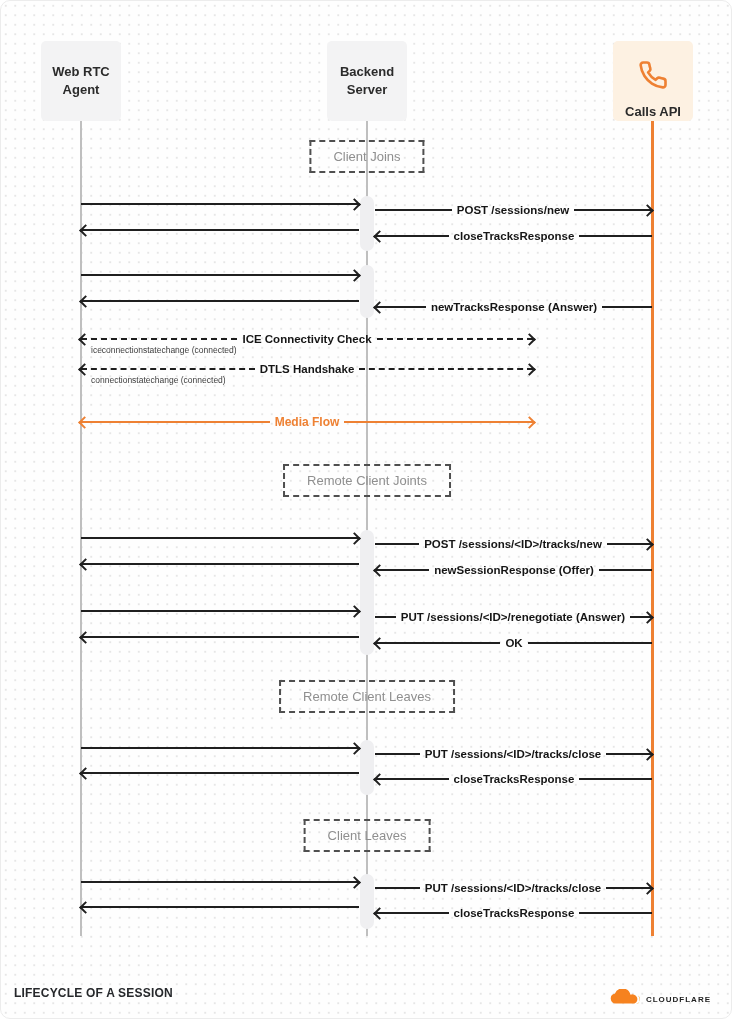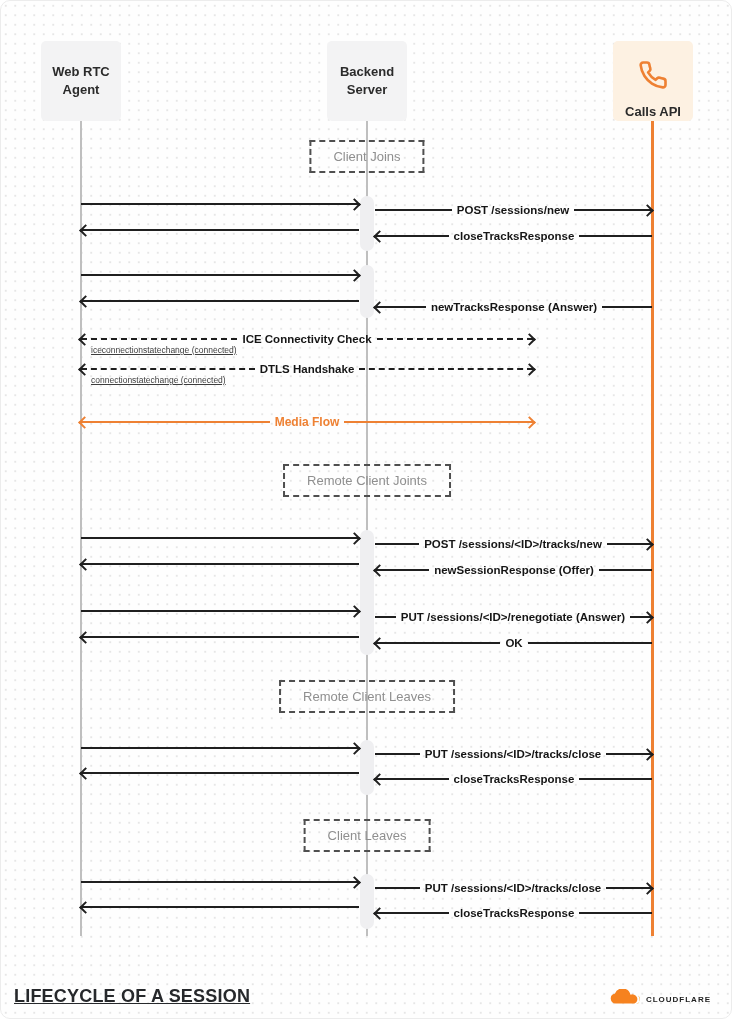--- a/index.html
+++ b/index.html
@@ -44,23 +44,23 @@
   .ln{height:0;border-top:2.5px solid var(--arrow);}
   .ln.grow{flex:1 1 auto;min-width:4px;}
   .ln.d{border-top-style:dashed;}
   .ln.or{border-top-color:var(--orange);}
   .chev{width:9px;height:9px;border-top:2.5px solid var(--arrow);border-right:2.5px solid var(--arrow);flex:none;}
   .chev.or{border-top-color:var(--orange);border-right-color:var(--orange);}
   .chev-r{transform:rotate(45deg);margin-left:-8px;}
   .chev-l{transform:rotate(-135deg);margin-right:-8px;}
   .mlbl{font-weight:700;font-size:11.5px;color:#151515;padding:0 5px;white-space:nowrap;}
   .mlbl.or{color:var(--orange);font-size:12px;}
-  .sub{position:absolute;left:90px;font-size:8.5px;color:#3d3d3d;z-index:3;white-space:nowrap;text-decoration:underline;}
-  
-  .title{position:absolute;left:13px;top:985px;font-size:18px;font-weight:700;color:#26282b;letter-spacing:.2px;text-decoration:underline;}
+  .sub{position:absolute;left:90px;font-size:8.5px;color:#3d3d3d;z-index:3;white-space:nowrap;}
+  
+  .title{position:absolute;left:13px;top:985px;font-size:12px;font-weight:700;color:#26282b;letter-spacing:.2px;}
   .brand{position:absolute;right:20px;top:988px;display:flex;align-items:center;gap:4px;}
   .brand .word{font-size:8px;font-weight:700;letter-spacing:1px;color:#222;}
 </style>
 </head>
 <body>
 
 <div class="canvas">
 
   <div class="life" style="left:79px"></div>
   <div class="life" style="left:365px"></div>

